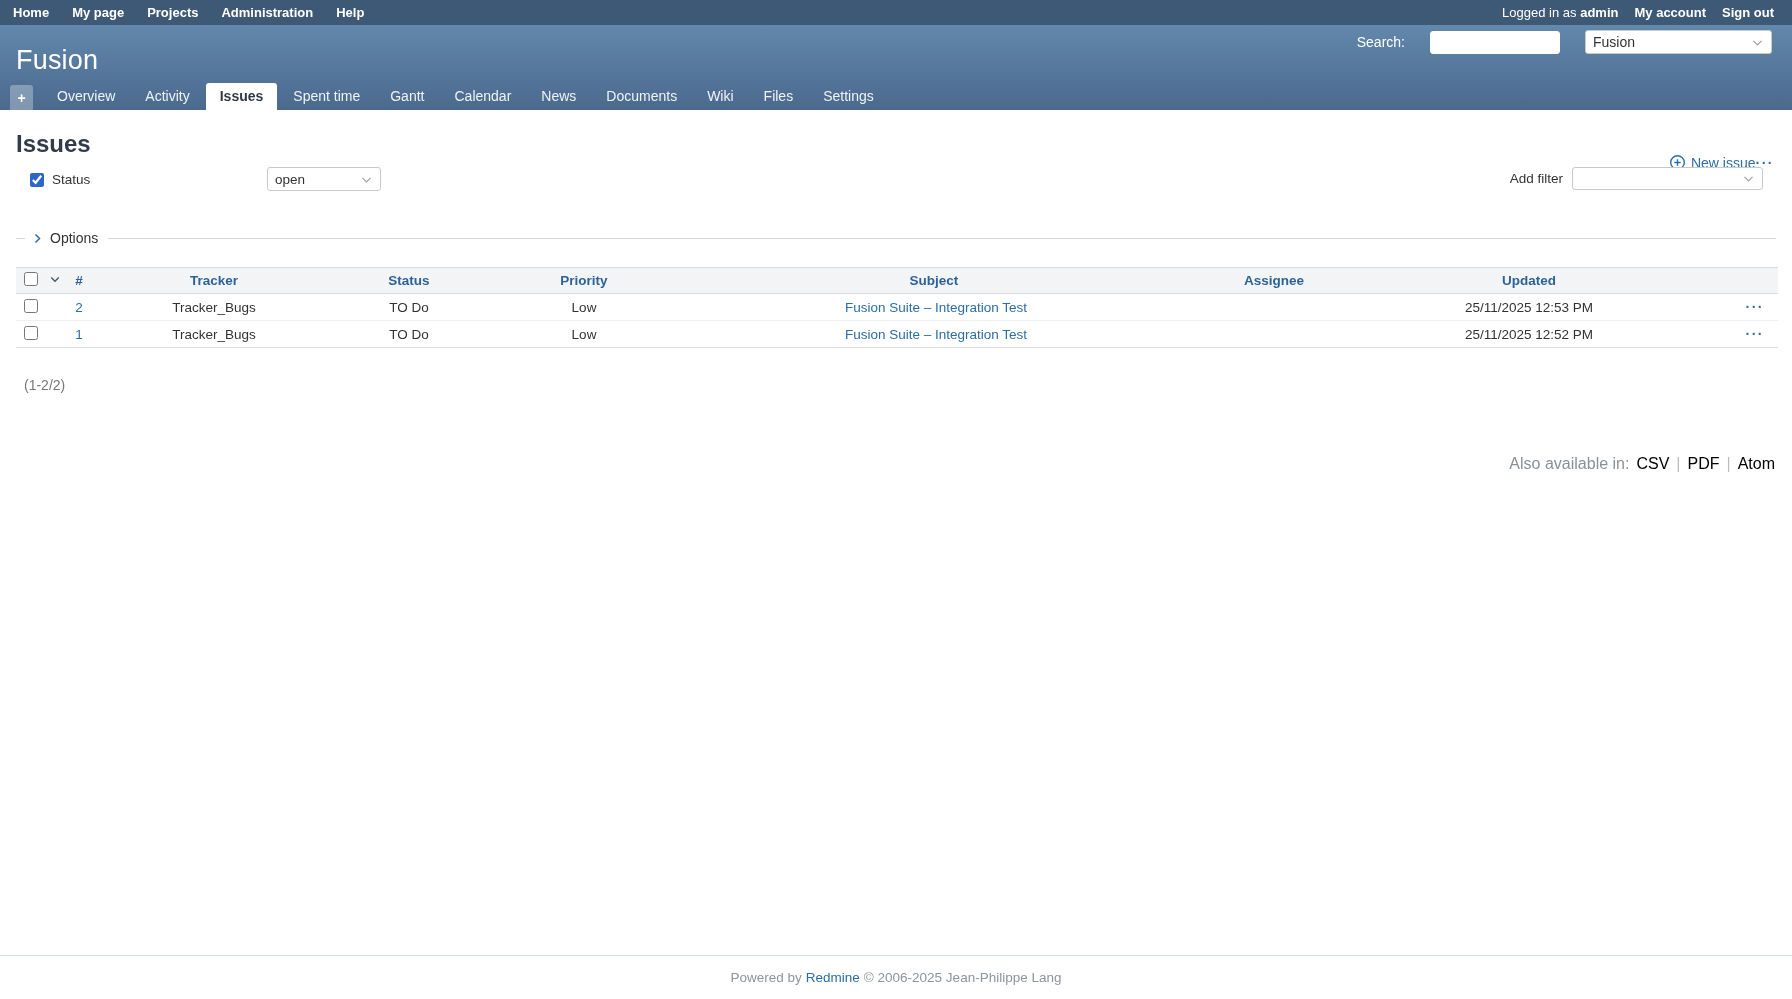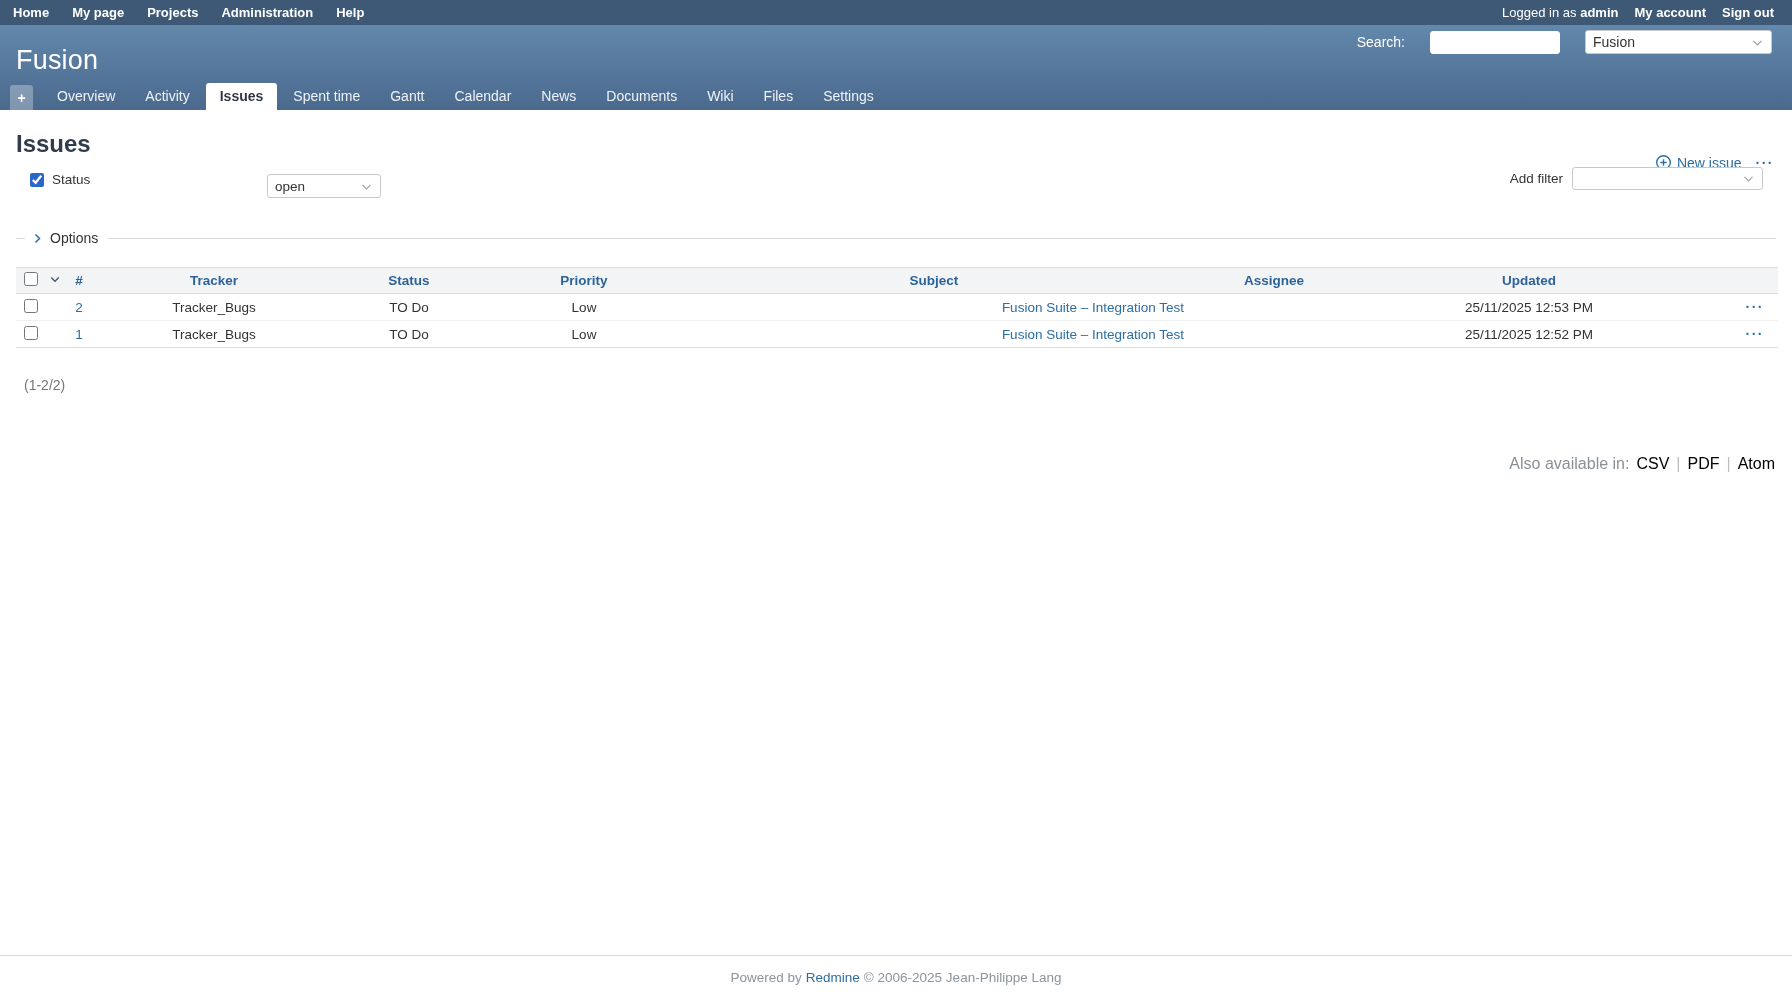--- a/index.html
+++ b/index.html
@@ -74,54 +74,54 @@
     color:#eef3f8; font-size:14px; border-radius:3px 3px 0 0;
   }
   #main-menu a.active { background:#fff; color:#2e3744; font-weight:bold; }
 
   
   #content { padding: 0 16px; position:relative; }
   h2.page-title { margin-top:20px; font-size:24px; font-weight:bold; color:#303b4c; }
 
   .contextual {
     position:absolute; right:18px; top:24px;
-    display:flex; align-items:center; gap:14px; font-size:14px;
+    display:flex; align-items:center; font-size:14px;
   }
   .contextual a { color:#2c6da4; display:flex; align-items:center; gap:5px; }
   .more-link { color:#2c6da4; font-weight:bold; letter-spacing:1.5px; font-size:14px; }
 
   
   .legend-row { display:flex; align-items:center; gap:6px; color:#333; font-size:14px; }
   .legend-row .dash { width:9px; height:0; border-top:1px solid #d8d8d8; }
   .legend-row .chev { color:#2c6da4; display:flex; cursor:pointer; }
   .legend-row .grow { flex:1; height:0; border-top:1px solid #d8d8d8; margin-left:4px; }
   #filters-legend { margin-top:30px; }
   #options-legend { margin-top:20px; }
 
   #filters-body { position:relative; height:52px; }
   .status-filter { position:absolute; left:14px; top:14px; display:flex; align-items:center; gap:8px; }
   input[type=checkbox] { width:14px; height:14px; accent-color:#2b66c9; cursor:pointer; }
-  #status-select { position:absolute; left:251px; top:16px; width:114px; font-size:13.5px; }
+  #status-select { position:absolute; left:251px; top:9px; width:114px; font-size:13.5px; }
   .add-filter { position:absolute; right:13px; top:9px; display:flex; align-items:center; gap:9px; }
   #add-filter-select { width:191px; height:23px; }
 
   
   .query-buttons { margin-top:26px; display:flex; align-items:center; gap:17px; font-size:14px; }
   .query-buttons a { color:#2c6da4; display:flex; align-items:center; gap:6px; }
   .query-buttons svg { color:#2c6da4; }
 
   
   table.issues { margin-top:21px; width:1762px; border-collapse:collapse; table-layout:fixed; }
   table.issues thead tr { background:#f3f4f5; border-top:1px solid #d9dcdf; border-bottom:1px solid #d9dcdf; }
   table.issues th { height:26px; font-size:13.5px; text-align:center; font-weight:bold; }
   table.issues th a { color:#2d6399; }
   table.issues td { height:27px; text-align:center; font-size:13.5px; color:#333; }
   table.issues tbody tr { border-bottom:1px solid #efefef; }
   table.issues tbody tr:last-child { border-bottom:1px solid #dcdfe2; }
-  table.issues td.subject { text-align:right; padding-left:4px; }
+  table.issues td.subject { text-align:center; padding-left:4px; }
   table.issues td a { color:#2c6da4; }
   table.issues td.actions { text-align:right; padding-right:14px; }
   th.toggle-col { color:#44576b; }
 
   
   .paginator { margin-top:29px; margin-left:8px; color:#777; font-size:14px; }
   .other-formats {
     position:absolute; right:17px; top:325px;
     display:flex; align-items:flex-start; gap:7px; font-size:16px; color:#8a9097;
   }

